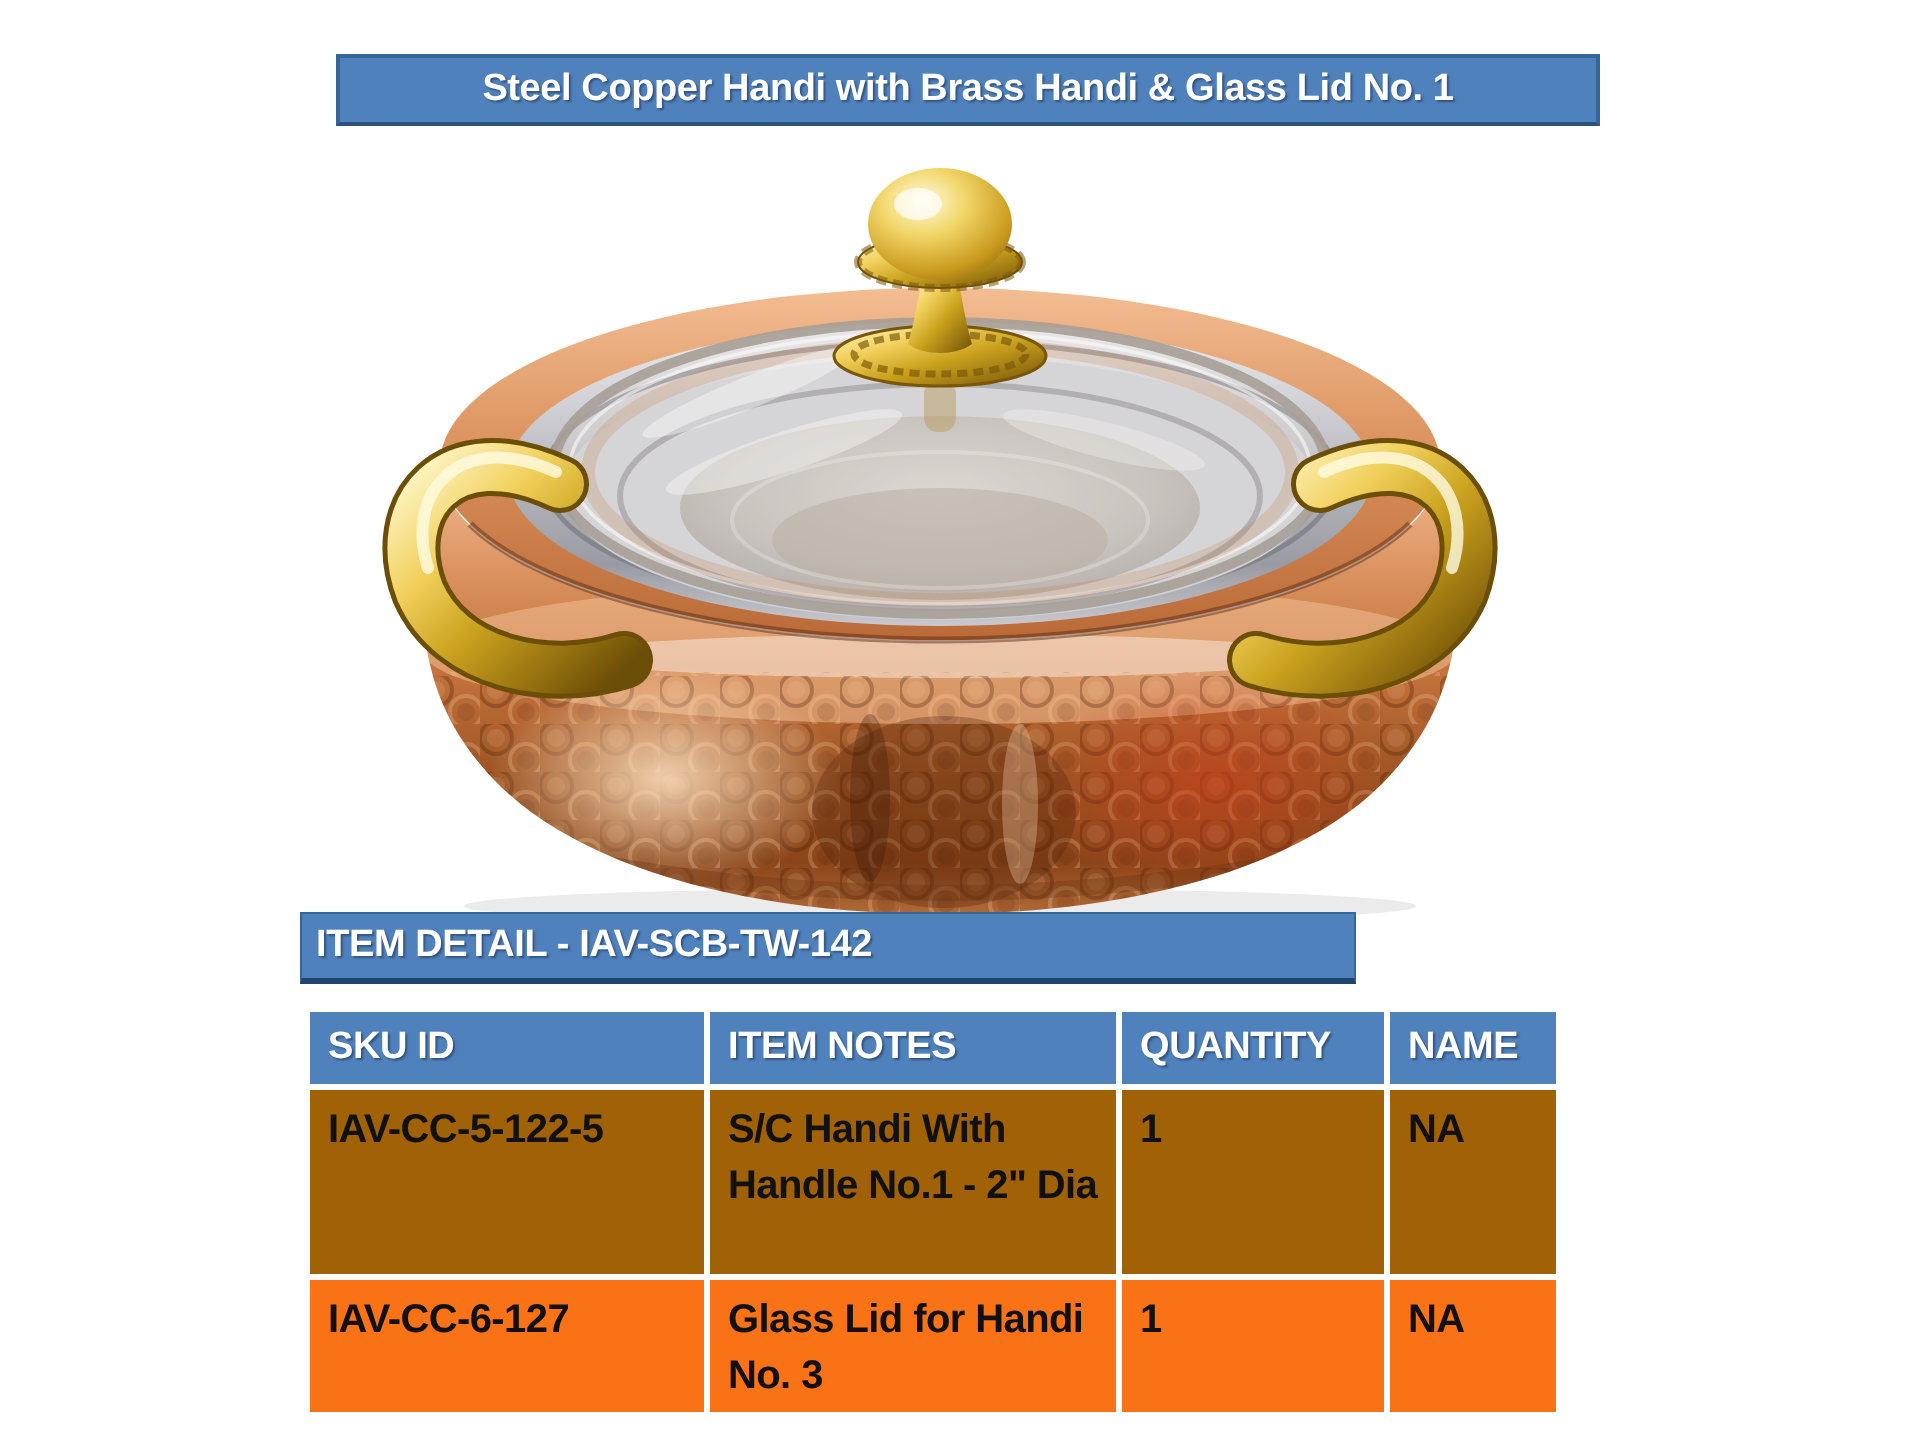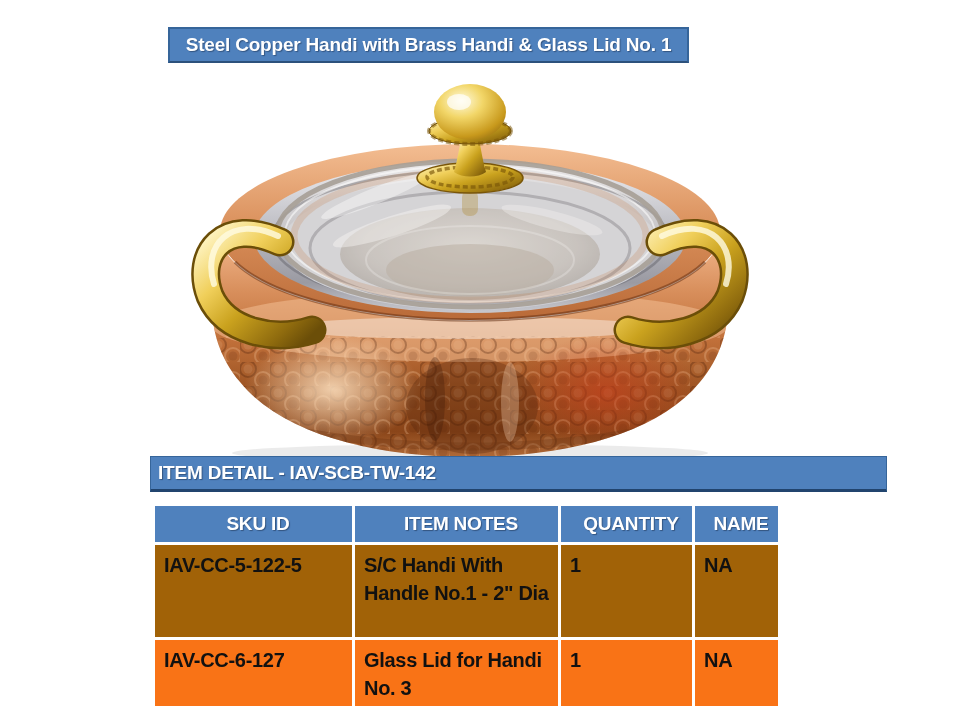--- a/index.html
+++ b/index.html
@@ -3,51 +3,51 @@
 <meta charset="utf-8">
 <style>
   html,body{margin:0;padding:0;}
   body{
     width:960px;height:720px;position:relative;background:#ffffff;
     font-family:"Liberation Sans","DejaVu Sans",sans-serif;
     overflow:hidden;
   }
   
   .title-bar{
-    position:absolute;left:168px;top:27px;width:521px;height:36px;
+    position:absolute;left:168px;top:27px;width:632px;height:36px;
     background:#4f81bd;border:2px solid #36659a;border-bottom-color:#2c517c;
     box-sizing:border-box;display:flex;align-items:center;justify-content:center;
   }
   .title-bar span{
     color:#ffffff;font-weight:bold;font-size:19px;letter-spacing:-0.2px;
     text-shadow:1px 1px 1px rgba(30,50,80,.55);white-space:nowrap;
   }
   
   .photo{position:absolute;left:180px;top:74px;width:580px;height:390px;}
   
   .item-bar{
-    position:absolute;left:150px;top:456px;width:737px;height:36px;
+    position:absolute;left:150px;top:456px;width:528px;height:36px;
     background:#4f81bd;border:1px solid #36659a;border-bottom:3px solid #21446e;
     box-sizing:border-box;display:flex;align-items:center;
   }
   .item-bar span{
     color:#ffffff;font-weight:bold;font-size:19px;padding-left:7px;
     letter-spacing:-0.2px;text-shadow:1px 1px 1px rgba(30,50,80,.55);white-space:nowrap;
   }
   
   table.spec{
     position:absolute;left:152px;top:503px;width:626px;
     border-collapse:collapse;table-layout:fixed;
   }
   table.spec th,table.spec td{
     border:3px solid #ffffff;box-sizing:border-box;overflow:hidden;
   }
   table.spec th{
     background:#4f81bd;color:#ffffff;font-weight:bold;font-size:19px;
-    text-align:center;vertical-align:middle;padding:0 0 0 9px;height:39px;
+    text-align:left;vertical-align:middle;padding:0 0 0 9px;height:39px;
     letter-spacing:-0.2px;text-shadow:1px 1px 1px rgba(30,50,80,.55);white-space:nowrap;
   }
   table.spec td{
     font-weight:bold;font-size:20px;color:#111111;line-height:28px;
     vertical-align:top;padding:6px 6px 0 9px;letter-spacing:-0.3px;
   }
   tr.row-1 td{background:#a16207;height:95px;}
   tr.row-2 td{background:#f97316;height:69px;}
 </style>
 </head>

